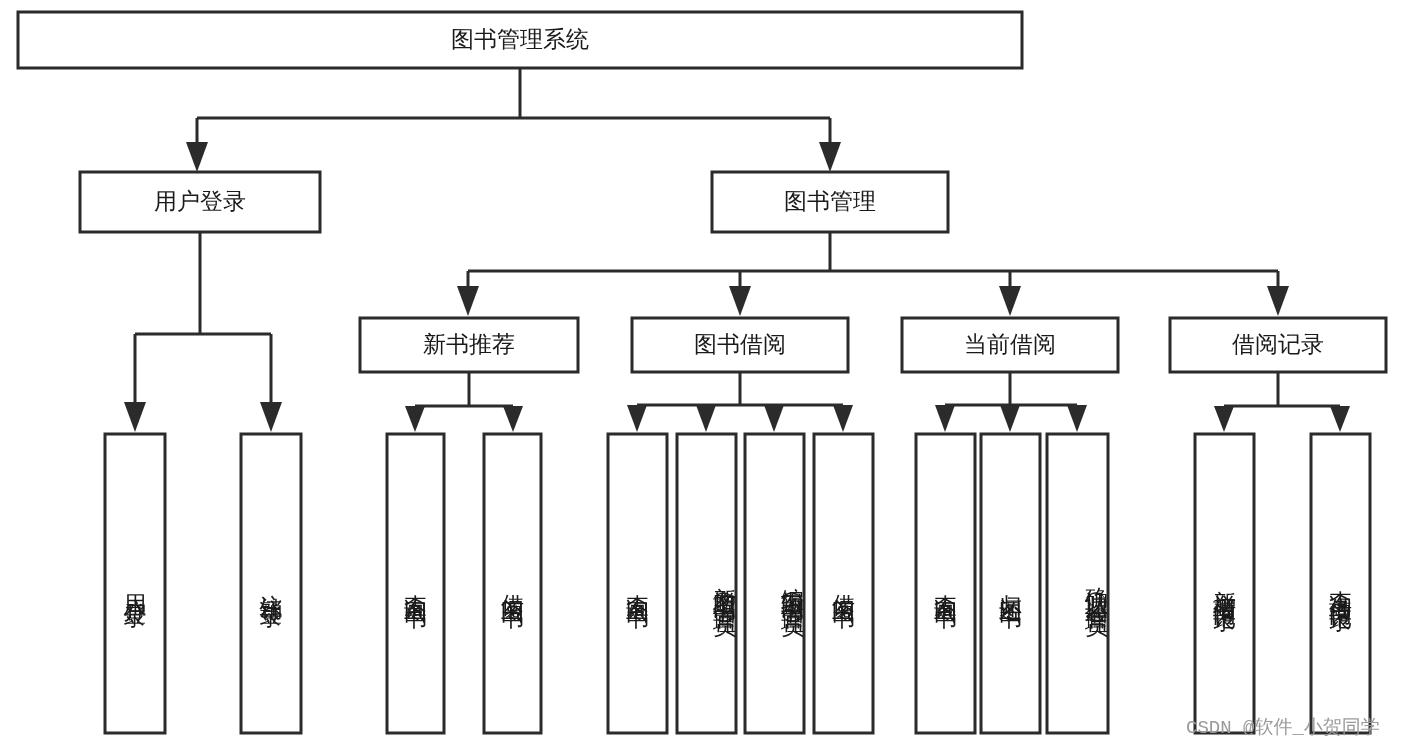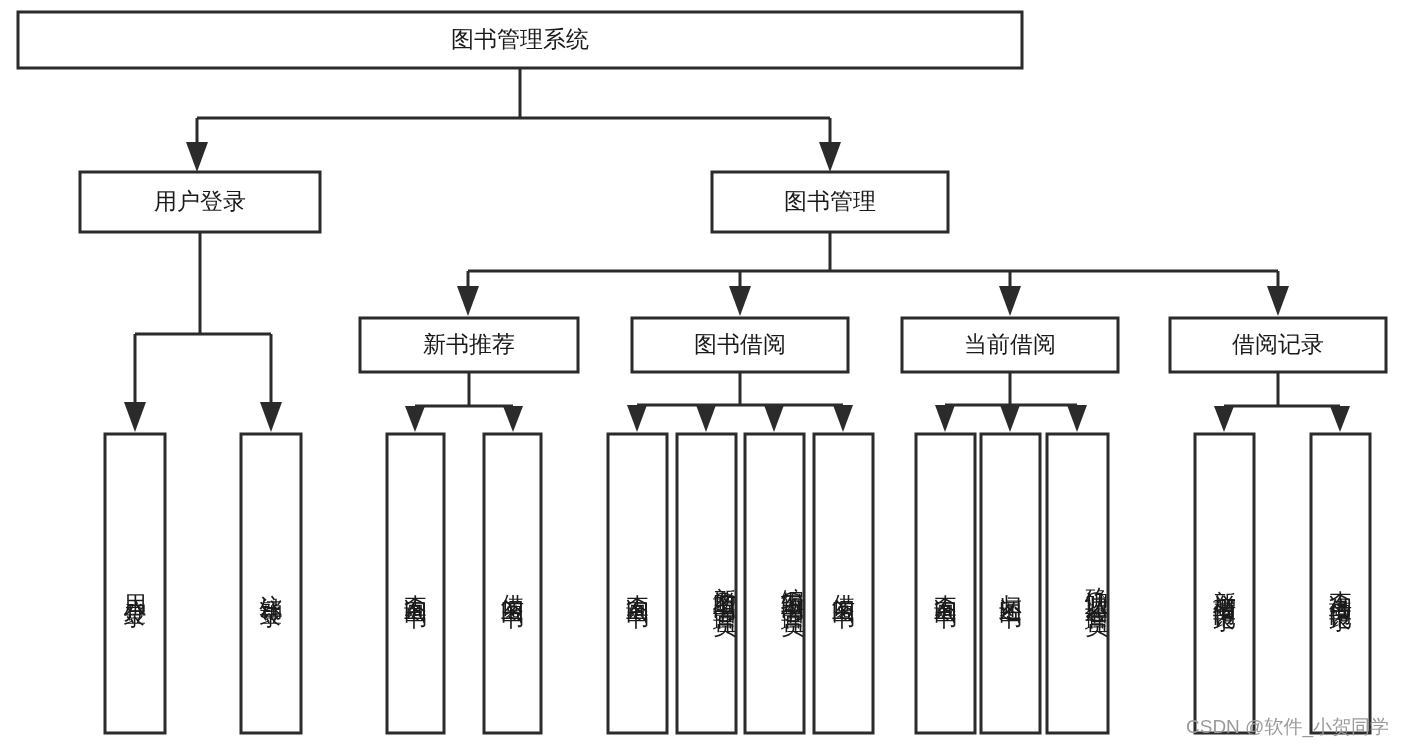--- a/index.html
+++ b/index.html
@@ -62,21 +62,21 @@
     justify-content: center;
     text-align: center;
     white-space: nowrap;
     pointer-events: none;
     user-select: none;
   }
   .watermark {
     position: absolute;
     left: 1186px;
     top: 714px;
-    font-family: Liberation Sans, sans-serif;
+    font-family: Liberation Mono, monospace;
     font-size: 19px;
     color: #9a9a9a;
     white-space: nowrap;
     user-select: none;
   }
 </style>
 </head>
 <body>
 
 <div id="diagram-root">

